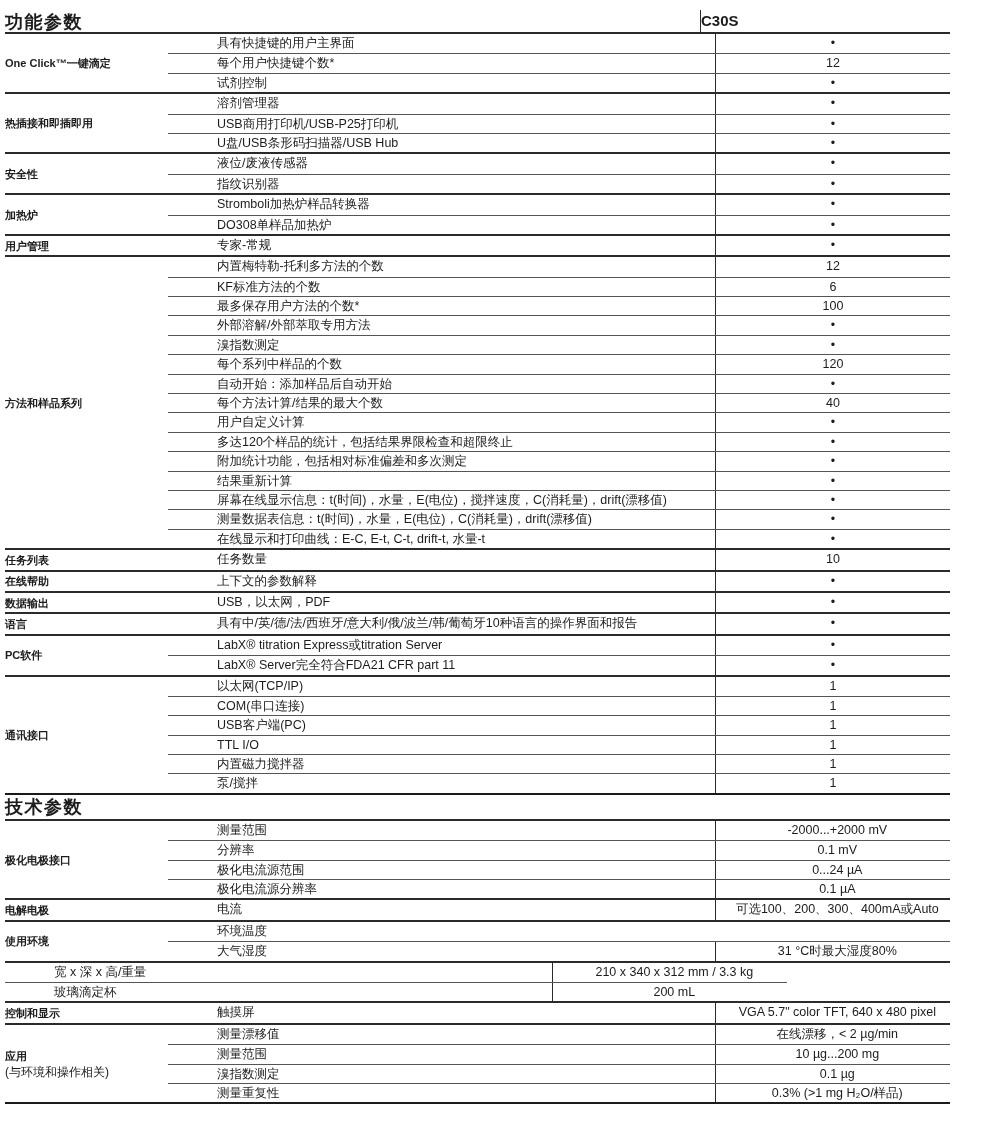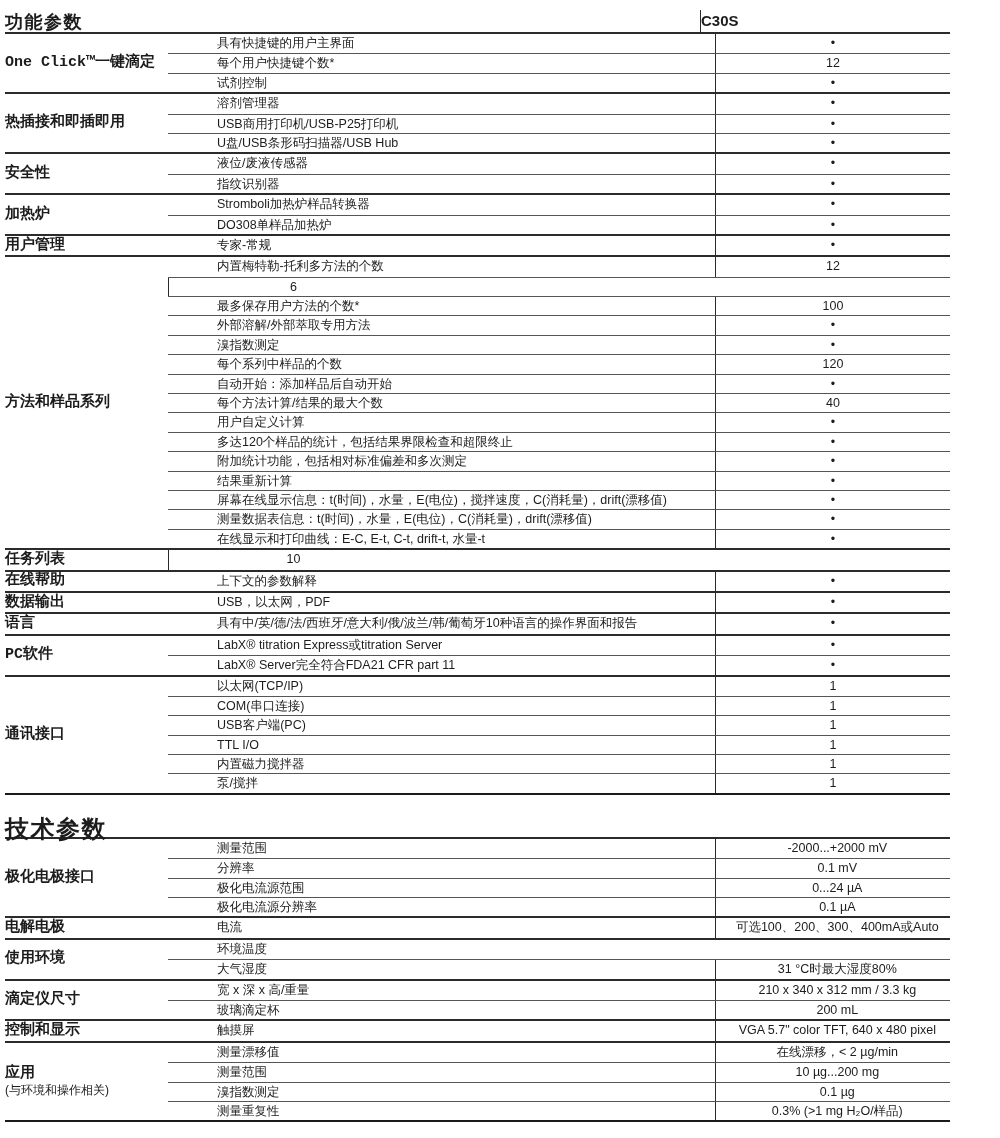--- a/index.html
+++ b/index.html
@@ -16,31 +16,31 @@
 
   .head-row { display:flex; width:945px; height:24px; border-bottom:2px solid #2b2b2b; }
   .head-row .title-cell { width:695px; }
   .sec-title { font-size:18px; font-weight:bold; letter-spacing:1.5px; }
   .head-row .value-head {
     width:250px; border-left:1px solid #2b2b2b;
     font-weight:bold; font-size:15px; line-height:22px;
   }
 
   .t2-title {
-    margin-top:18px; width:945px; height:26px;
-    font-size:24px; font-weight:bold; letter-spacing:1.5px;
+    width:945px; height:26px;
+    font-size:18px; font-weight:bold; letter-spacing:1.5px;
     border-bottom:2px solid #2b2b2b;
   }
 
   .group { display:flex; width:945px; border-top:2px solid #2b2b2b; }
   .group.first { border-top:none; }
   .label-cell {
     width:163px; display:flex; flex-direction:column; justify-content:center;
   }
-  .glabel { font-weight:bold; font-size:15px; line-height:16px;font-family:Liberation Mono, monospace; }
+  .glabel { font-weight:bold; font-size:11px; line-height:16px; }
   .gsub { font-size:12px; line-height:16px; }
 
   .rows { width:782px; }
   .row { display:flex; height:19.4px; }
   .row + .row { border-top:1px solid #555555; }
   .desc {
     width:532px; font-size:12.5px; line-height:18.5px;
     padding-left:2px; white-space:nowrap; overflow:hidden;margin-left:47px;
   }
   .val {
@@ -144,20 +144,21 @@
         <div class="group">
           <div class="label-cell">
             <div class="glabel">方法和样品系列</div>
           </div>
           <div class="rows">
             <div class="row">
               <div class="desc">内置梅特勒-托利多方法的个数</div>
               <div class="val">12</div>
             </div>
             <div class="row">
+              <div class="desc">KF标准方法的个数</div>
               <div class="val">6</div>
             </div>
             <div class="row">
               <div class="desc">最多保存用户方法的个数*</div>
               <div class="val">100</div>
             </div>
             <div class="row">
               <div class="desc">外部溶解/外部萃取专用方法</div>
               <div class="val">•</div>
             </div>
@@ -206,20 +207,21 @@
               <div class="val">•</div>
             </div>
           </div>
         </div>
         <div class="group">
           <div class="label-cell">
             <div class="glabel">任务列表</div>
           </div>
           <div class="rows">
             <div class="row">
+              <div class="desc">任务数量</div>
               <div class="val">10</div>
             </div>
           </div>
         </div>
         <div class="group">
           <div class="label-cell">
             <div class="glabel">在线帮助</div>
           </div>
           <div class="rows">
             <div class="row">
@@ -344,23 +346,20 @@
             <div class="row">
               <div class="desc">环境温度</div>
             </div>
             <div class="row">
               <div class="desc">大气湿度</div>
               <div class="val">31 °C时最大湿度80%</div>
             </div>
           </div>
         </div>
         <div class="group">
-          <div class="label-cell">
-            <div class="glabel">滴定仪尺寸</div>
-          </div>
           <div class="rows">
             <div class="row">
               <div class="desc">宽 x 深 x 高/重量</div>
               <div class="val">210 x 340 x 312 mm / 3.3 kg</div>
             </div>
             <div class="row">
               <div class="desc">玻璃滴定杯</div>
               <div class="val">200 mL</div>
             </div>
           </div>

